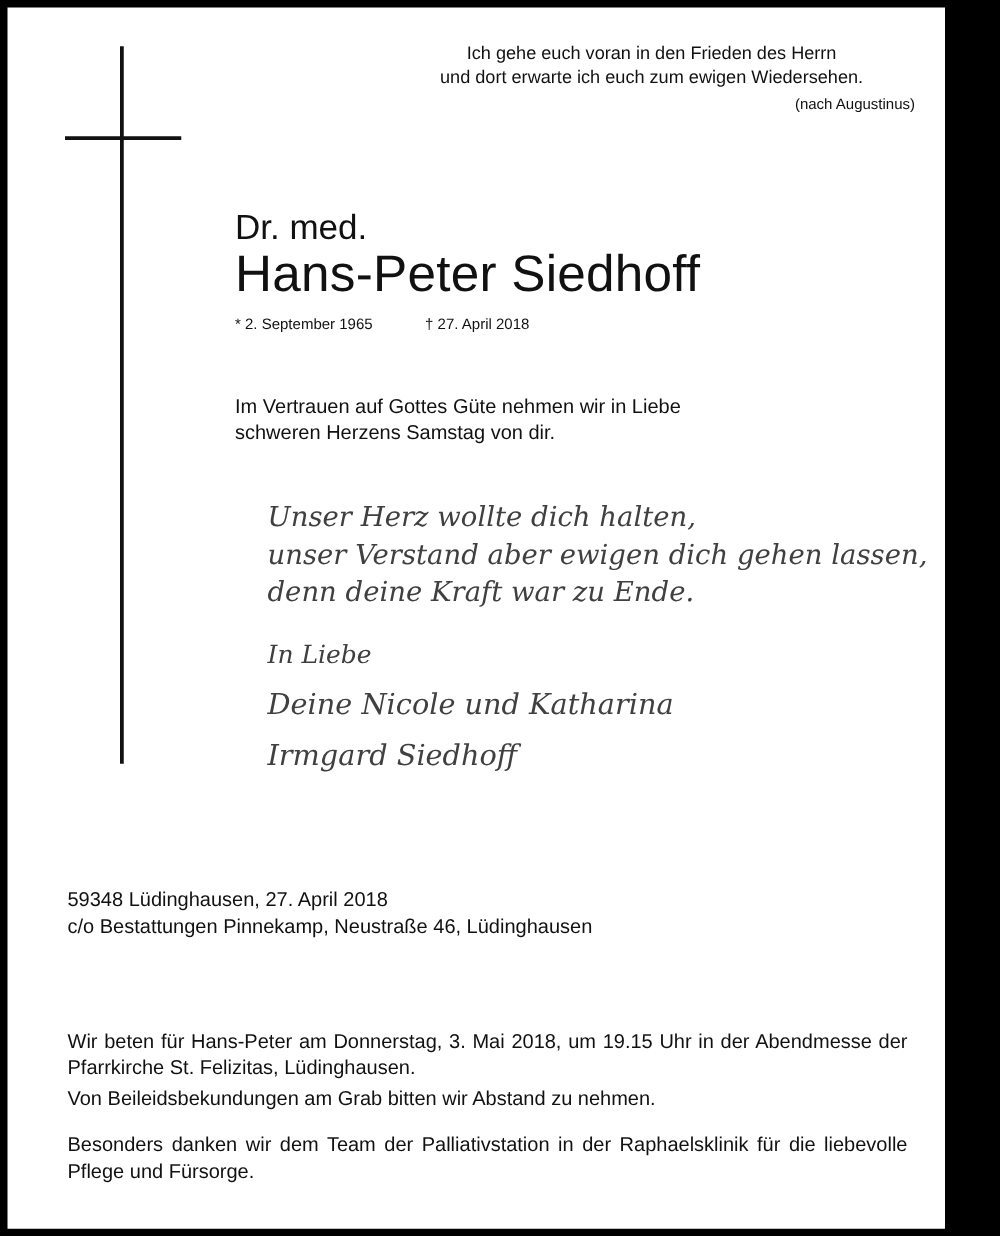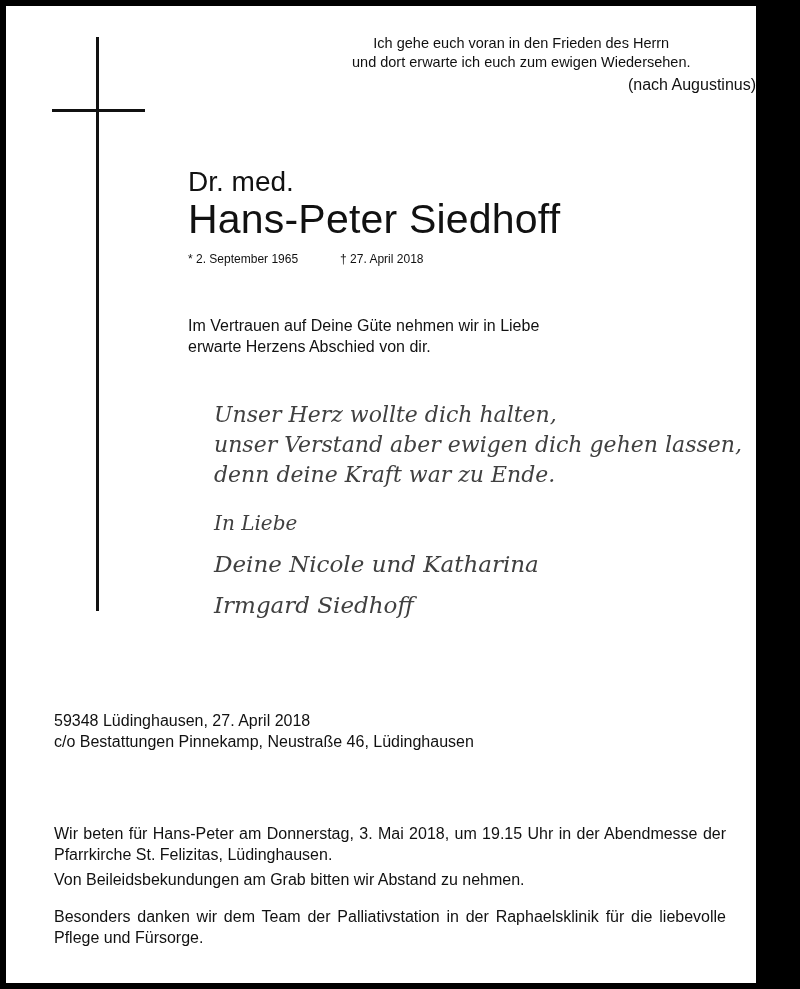--- a/index.html
+++ b/index.html
@@ -6,21 +6,21 @@
     body { width: 800px; height: 989px; position: relative; overflow: hidden; }
     .card {
       position: absolute; left: 6px; top: 6px; width: 750px; height: 977px;
       background: #fff;
     }
     .sans { font-family: "Liberation Sans", sans-serif; color: #111; position: absolute; }
     .script { font-family: "DejaVu Serif", serif; font-style: italic; color: #404040; position: absolute; margin-left: 24px; }
     .cross-v { position: absolute; left: 90px; top: 31px; width: 3px; height: 574px; background: #111; }
     .cross-h { position: absolute; left: 46px; top: 103px; width: 93px; height: 3px; background: #111; }
     .quote { left: 346px; top: 28px; font-size: 14.5px; line-height: 19px; text-align: center; }
-    .quote-src { right: 0; top: 70px; font-size: 16px; }
+    .quote-src { right: 24px; top: 70px; font-size: 12px; }
     .title { left: 182px; top: 160px; font-size: 28px; }
     .name { left: 182px; top: 190px; font-size: 41px; letter-spacing: 0.2px; }
     .dates { left: 182px; top: 246px; font-size: 12px; }
     .dates .death { margin-left: 42px; }
     .intro { left: 182px; top: 309px; font-size: 16px; line-height: 21px; }
     .poem { left: 184px; top: 394px; font-size: 22px; line-height: 30px; }
     .sig1 { left: 184px; top: 505px; font-size: 20px; }
     .sig2 { left: 184px; top: 545px; font-size: 23px; }
     .sig3 { left: 184px; top: 586px; font-size: 23px; }
     .addr { left: 48px; top: 704px; font-size: 16px; line-height: 21px; }
@@ -43,22 +43,22 @@
   </div>
   <div class="sans quote-src">(nach Augustinus)</div>
 
   <div class="sans title">Dr. med.</div>
   <div class="sans name">Hans-Peter Siedhoff</div>
   <div class="sans dates">
     <span>* 2. September 1965</span><span class="death">† 27. April 2018</span>
   </div>
 
   <div class="sans intro">
-    <div>Im Vertrauen auf Deine Güte nehmen wir in Liebe</div>
-    <div>erwarte Herzens Abschied von dir.</div>
+    <div>Im Vertrauen auf Gottes Güte nehmen wir in Liebe</div>
+    <div>schweren Herzens Samstag von dir.</div>
   </div>
 
   <div class="script poem">
     <div>Unser Herz wollte dich halten,</div>
     <div>unser Verstand aber ewigen dich gehen lassen,</div>
     <div>denn deine Kraft war zu Ende.</div>
   </div>
 
   <div class="script sig1">In Liebe</div>
   <div class="script sig3">Irmgard Siedhoff</div>

